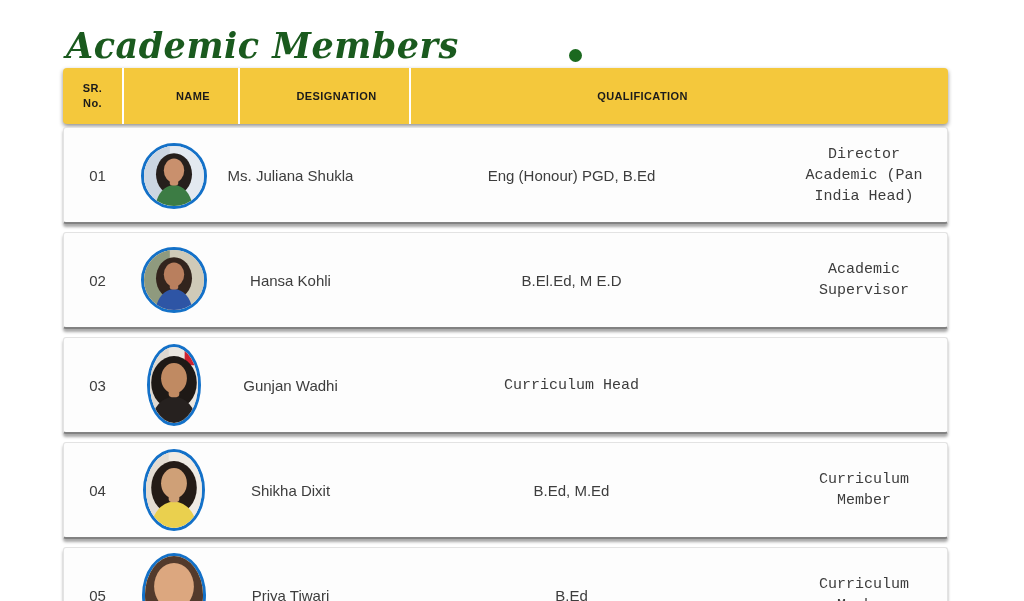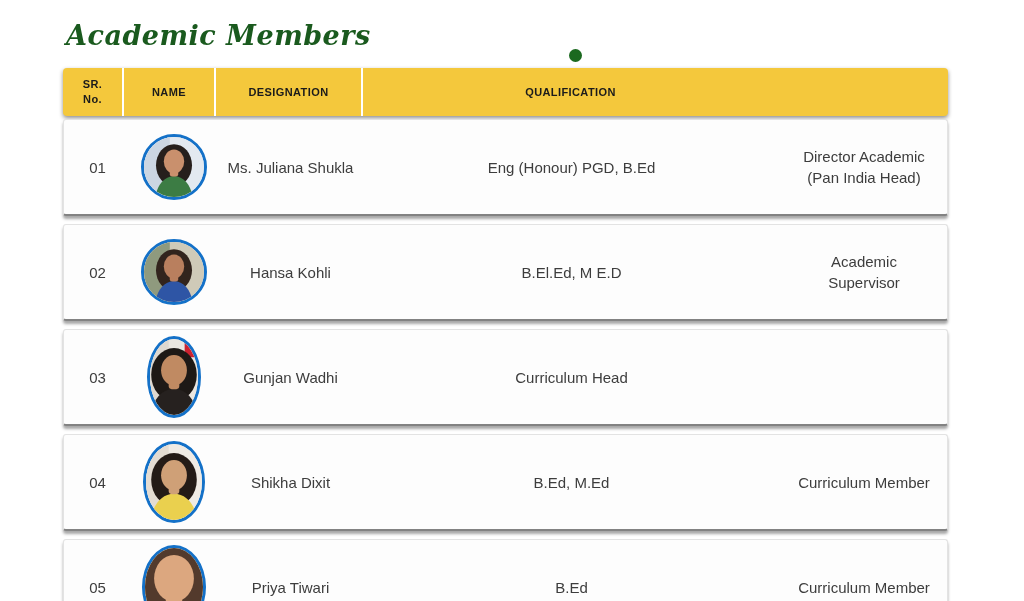--- a/index.html
+++ b/index.html
@@ -5,34 +5,35 @@
   html,body{margin:0;padding:0;}
   body{
     width:1024px;height:601px;overflow:hidden;position:relative;
     background:#ffffff;
     font-family:"Liberation Sans", sans-serif;
   }
   .page-title{
     position:absolute;left:66px;top:2px;
     font-family:"DejaVu Serif", serif;
     font-style:italic;font-weight:bold;
-    font-size:27px;letter-spacing:.5px;
+    font-size:35px;letter-spacing:.5px;
     color:var(--title_green,#1a5a1e);
   }
   .divider-dot{
     position:absolute;left:569px;top:49px;
     width:13px;height:13px;border-radius:50%;
     background:var(--dot_green,#1b691f);
   }
   .members-table{position:absolute;left:63px;top:68px;width:885px;}
   .thead{
     display:grid;grid-template-columns:61px 92px 147px 415px 170px;
-    height:48px;background:var(--header_yellow,#f4c83c);
+    height:56px;background:var(--header_yellow,#f4c83c);
     border-radius:4px;box-shadow:0 2px 4px rgba(0,0,0,.45);
     margin-bottom:3px;
+    gap:24px;
   }
   .th{
     display:flex;align-items:center;justify-content:center;
     font-size:11px;font-weight:bold;letter-spacing:.4px;
     color:#1b1b1b;text-align:center;white-space:pre-line;
     border-right:2px solid #ffffff;line-height:1.35;
   }
   .th:last-child{border-right:none;}
   .row{
     display:grid;grid-template-columns:61px 92px 147px 415px 170px;
@@ -40,21 +41,21 @@
     border:1px solid #e3e3e3;border-bottom:2px solid #828282;
     border-radius:3px;box-shadow:0 3px 3px rgba(0,0,0,.35);
     margin-bottom:8px;
   }
   .cell{
     display:flex;align-items:center;justify-content:center;
     text-align:center;font-size:15px;color:#3d3d3d;line-height:1.4;padding-left:6px;
   }
   .name{padding:12px 10px;}
   .qual{padding:8px 14px;}
-  .desig{padding:16px 18px;}
+  .desig{padding:16px 18px;font-family:Liberation Mono, monospace;}
   .avatar{
     box-sizing:border-box;border-radius:50%;overflow:hidden;
     border:3px solid var(--ring_blue,#1471c8);
     background:#eee;flex:0 0 auto;
   }
   .avatar svg{width:100%;height:100%;display:block;}
   .av-bg{fill:var(--av-bg,#ddd);}
   .av-bg2{fill:var(--av-bg2,#ccc);}
   .av-accent{fill:var(--av-accent,transparent);}
   .av-hair{fill:var(--av-hair,#222);}

